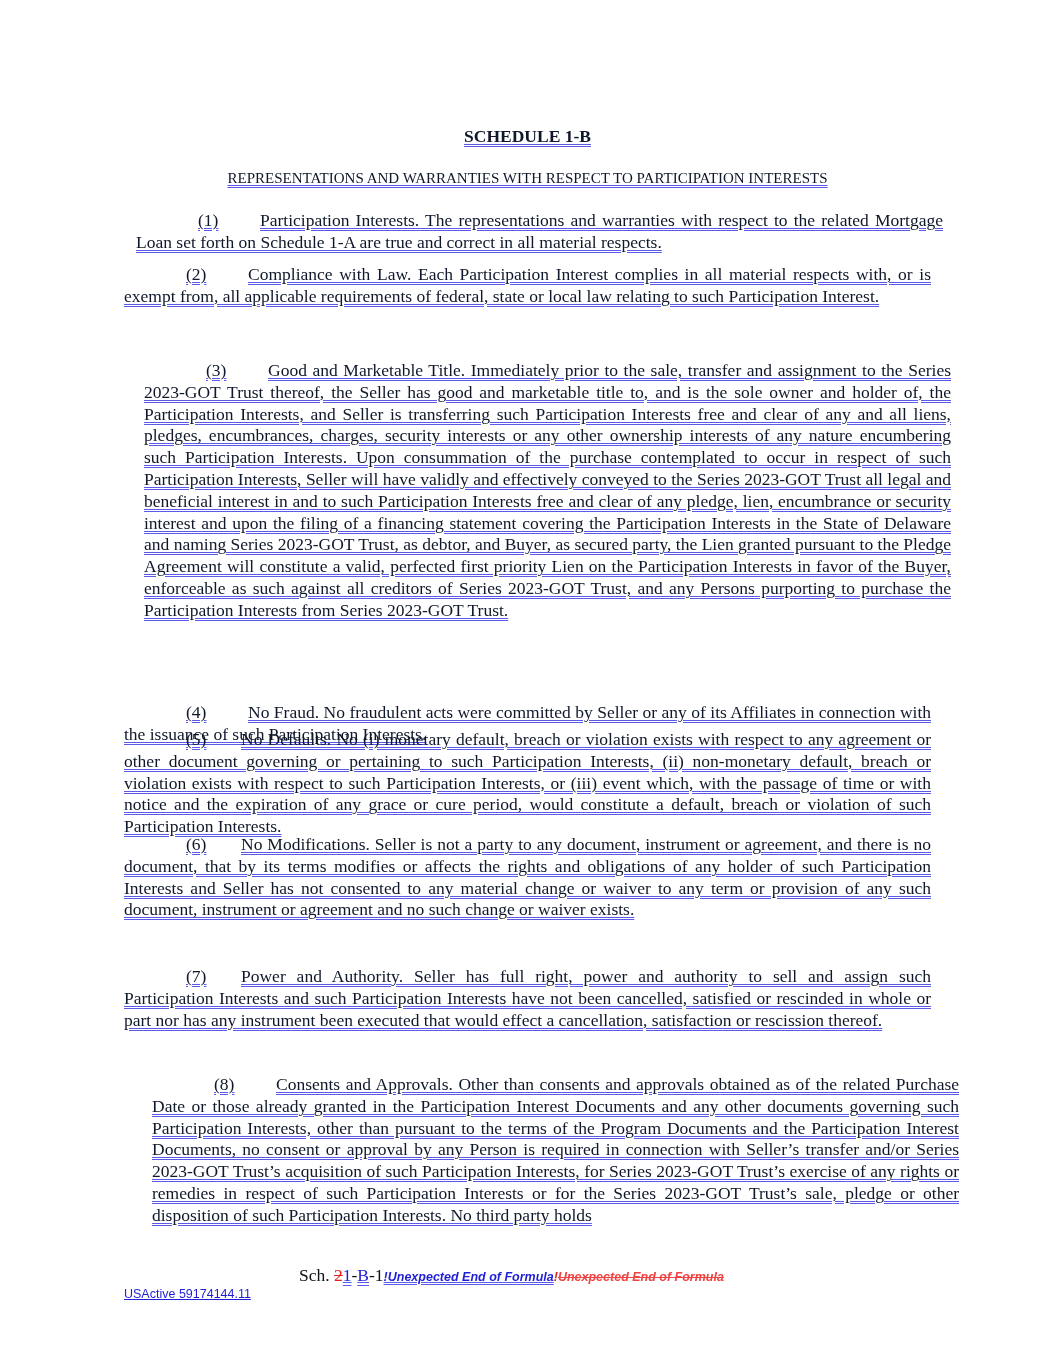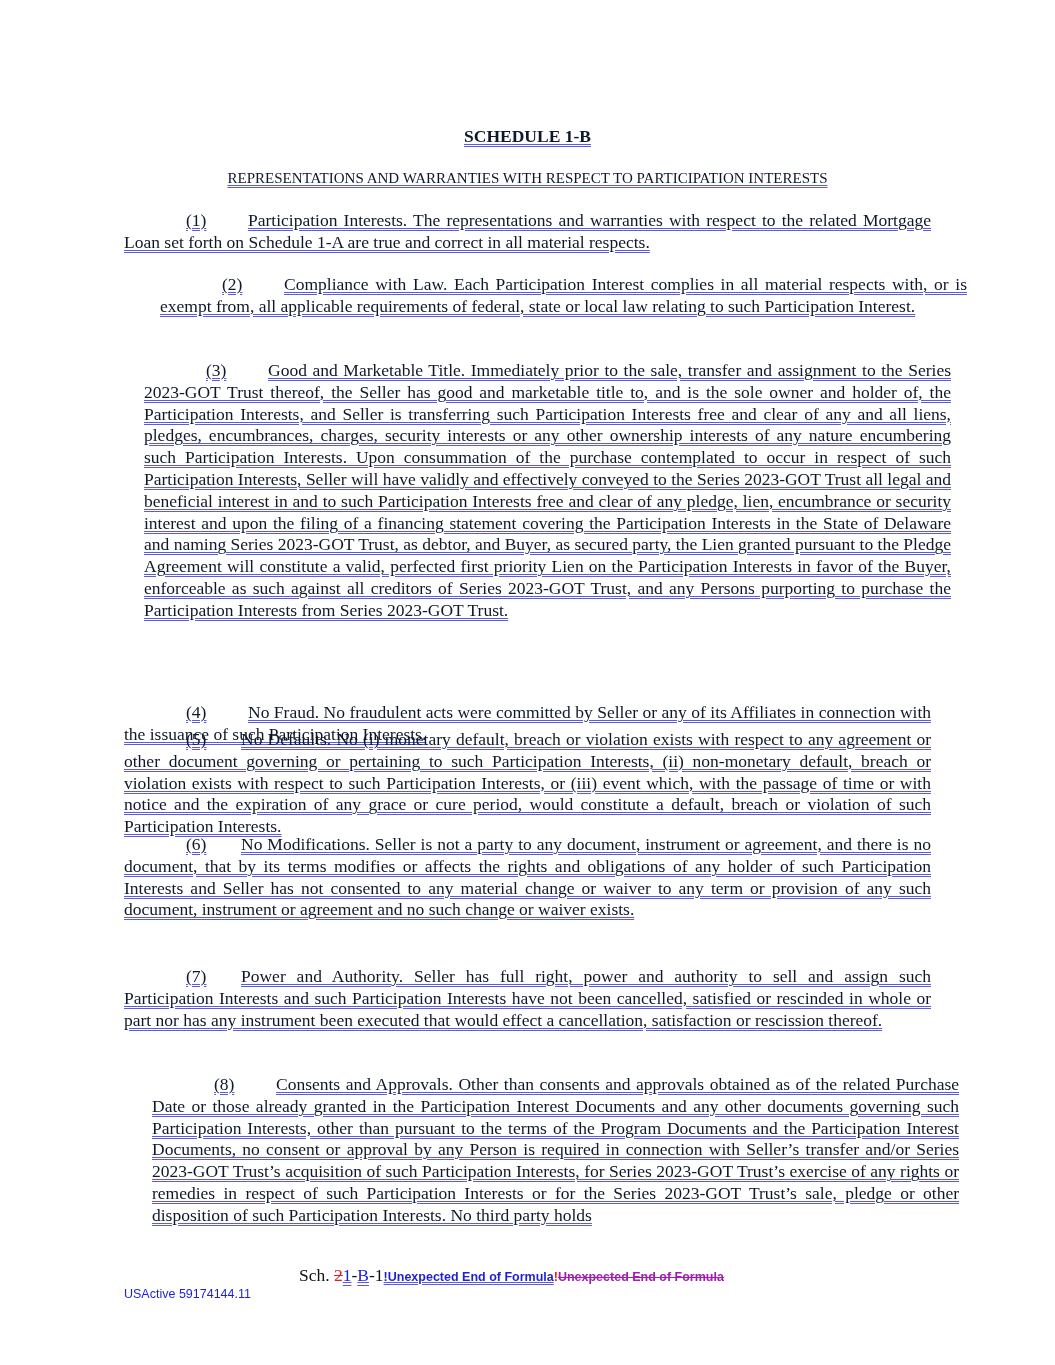--- a/index.html
+++ b/index.html
@@ -78,53 +78,55 @@
     }
     .footer .insf {
       color: #1f1fd6;
       text-decoration: underline double;
       text-decoration-color: #5a5ae6;
     }
     .footer .err {
       font-family: "Liberation Sans", "DejaVu Sans", sans-serif;
       font-weight: bold;
       font-size: 12.5px;
+      font-style: italic;
     }
     .footer .err.ins2 {
       color: #1f1fd6;
       text-decoration: underline double;
       text-decoration-color: #5a5ae6;
     }
     .footer .err.del2 {
-      color: #a21caf;
+      color: #ef4444;
       text-decoration: line-through;
     }
     .docid {
       position: absolute;
       top: 1287px;
       left: 124px;
       font-family: "Liberation Sans", "DejaVu Sans", sans-serif;
       font-size: 12.5px;
       color: #1f1fd6;
+      text-decoration: underline;
     }
   </style>
 </head>
 <body>
 
 <div class="page">
   <div class="title ins">SCHEDULE 1-B</div>
   <div class="subtitle">
     <span class="ins">REPRESENTATIONS AND WARRANTIES WITH RESPECT TO PARTICIPATION INTERESTS</span>
   </div>
 
-  <div class="para" style="top:210px;">
+  <div class="para" style="top:210px;margin-left:12px;">
     <span class="num ins">(1)</span><span class="ins">Participation Interests.  The representations and warranties with respect to the related Mortgage Loan set forth on Schedule 1-A are true and correct in all material respects.</span>
   </div>
 
-  <div class="para" style="top:274px;margin-left:36px;">
+  <div class="para" style="top:264px;">
     <span class="num ins">(2)</span><span class="ins">Compliance with Law.  Each Participation Interest complies in all material respects with, or is exempt from, all applicable requirements of federal, state or local law relating to such Participation Interest.</span>
   </div>
 
   <div class="para" style="top:360px;margin-left:20px;">
     <span class="num ins">(3)</span><span class="ins">Good and Marketable Title.  Immediately prior to the sale, transfer and assignment to the Series 2023-GOT Trust thereof, the Seller has good and marketable title to, and is the sole owner and holder of, the Participation Interests, and Seller is transferring such Participation Interests free and clear of any and all liens, pledges, encumbrances, charges, security interests or any other ownership interests of any nature encumbering such Participation Interests.  Upon consummation of the purchase contemplated to occur in respect of such Participation Interests, Seller will have validly and effectively conveyed to the Series 2023-GOT Trust all legal and beneficial interest in and to such Participation Interests free and clear of any pledge, lien, encumbrance or security interest and upon the filing of a financing statement covering the Participation Interests in the State of Delaware and naming Series 2023-GOT Trust, as debtor, and Buyer, as secured party, the Lien granted pursuant to the Pledge Agreement will constitute a valid, perfected first priority Lien on the Participation Interests in favor of the Buyer, enforceable as such against all creditors of Series 2023-GOT Trust, and any Persons purporting to purchase the Participation Interests from Series 2023-GOT Trust.</span>
   </div>
 
   <div class="para" style="top:664px;margin-top:38px;">
     <span class="num ins">(4)</span><span class="ins">No Fraud.  No fraudulent acts were committed by Seller or any of its Affiliates in connection with the issuance of such Participation Interests.</span>
   </div>

